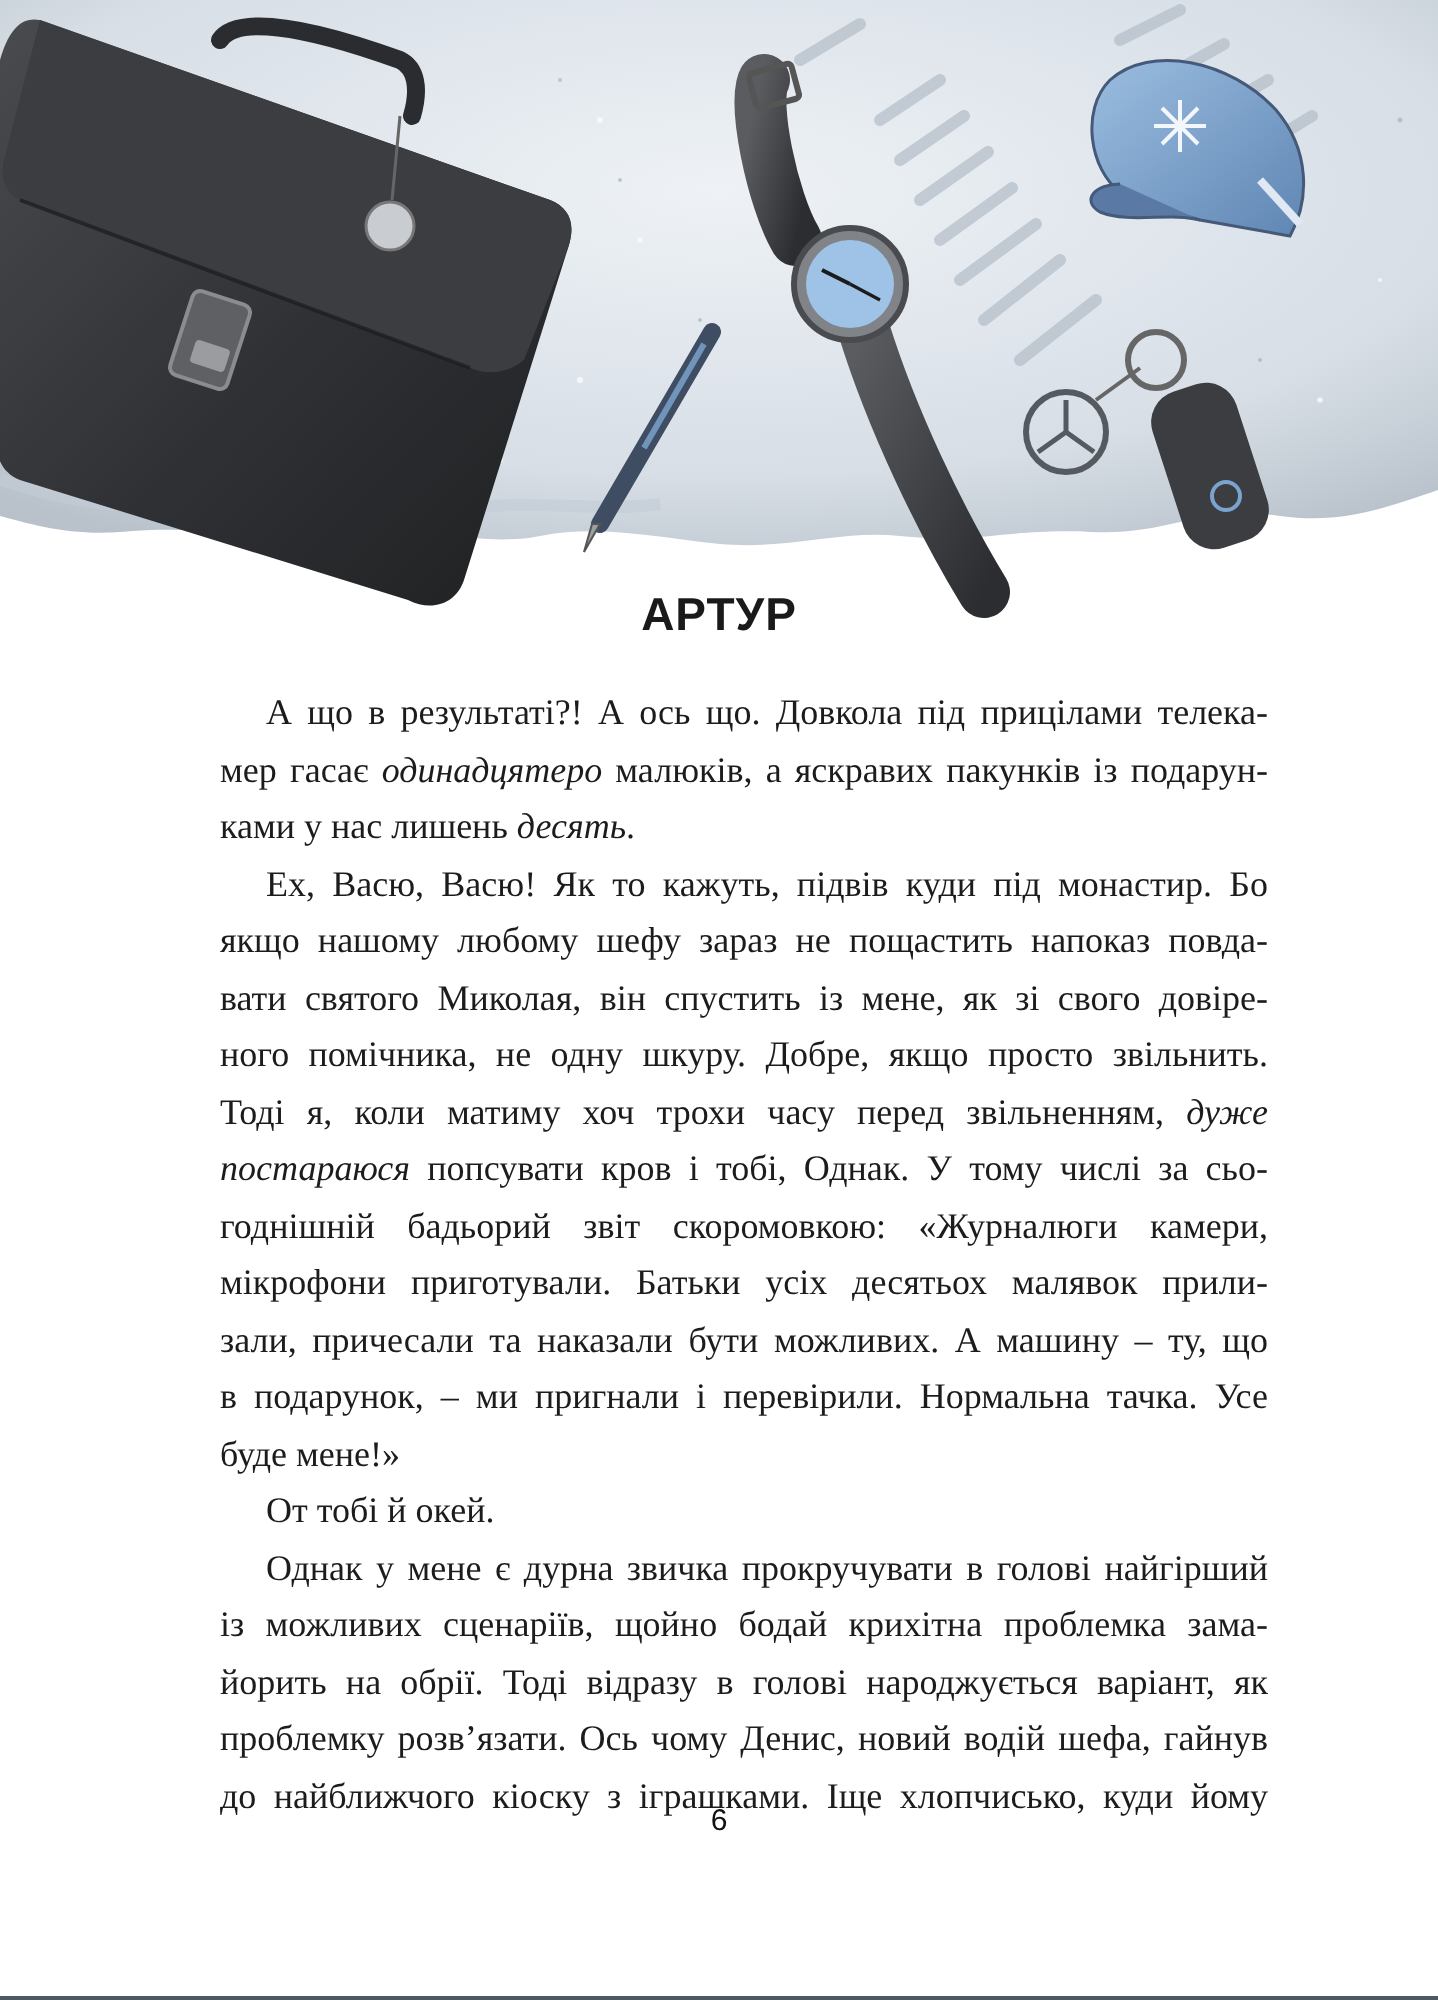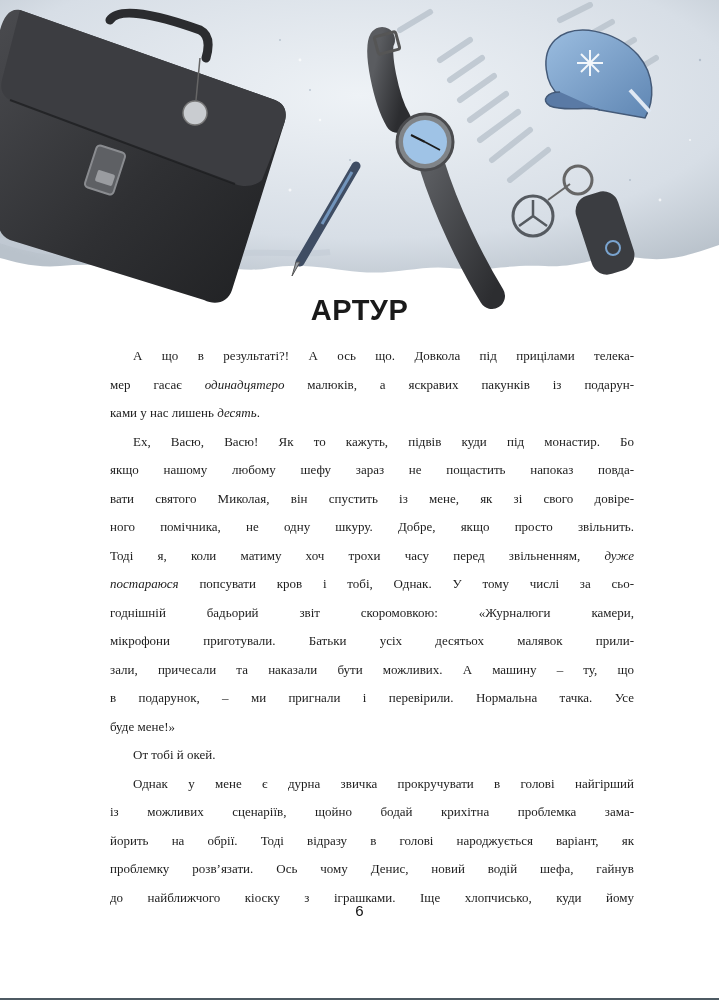--- a/index.html
+++ b/index.html
@@ -9,25 +9,25 @@
     font-family: "Liberation Serif", "DejaVu Serif", serif;
     color: #1c1c1c;
   }
   .illustration {
     position: absolute; left: 0; top: 0; width: 719px; height: 310px;
   }
   .illustration svg { display: block; }
   .chapter-title {
     position: absolute; top: 294px; left: 0; width: 719px; text-align: center;
     font-family: "Liberation Sans", "DejaVu Sans", sans-serif;
-    font-weight: bold; font-size: 29px; letter-spacing: 0.5px; color: #1a1a1a;
+    font-weight: bold; font-size: 23px; letter-spacing: 0.5px; color: #1a1a1a;
   }
   .body-text {
     position: absolute; left: 110px; top: 342px; width: 524px;
-    font-size: 13px; line-height: 28.5px; text-align: justify;
+    font-size: 18px; line-height: 28.5px; text-align: justify;
     hyphens: manual;
   }
   .body-text p { margin: 0; text-indent: 23px; }
   .body-text .ln { display: block; text-align: justify; text-align-last: justify; white-space: nowrap; }
   .body-text .ln.last { text-align-last: left; }
   .body-text em { font-style: italic; }
   .page-number {
     position: absolute; top: 902px; left: 0; width: 719px; text-align: center;
     font-family: "Liberation Sans", "DejaVu Sans", sans-serif; font-size: 15px; color: #111;
   }

